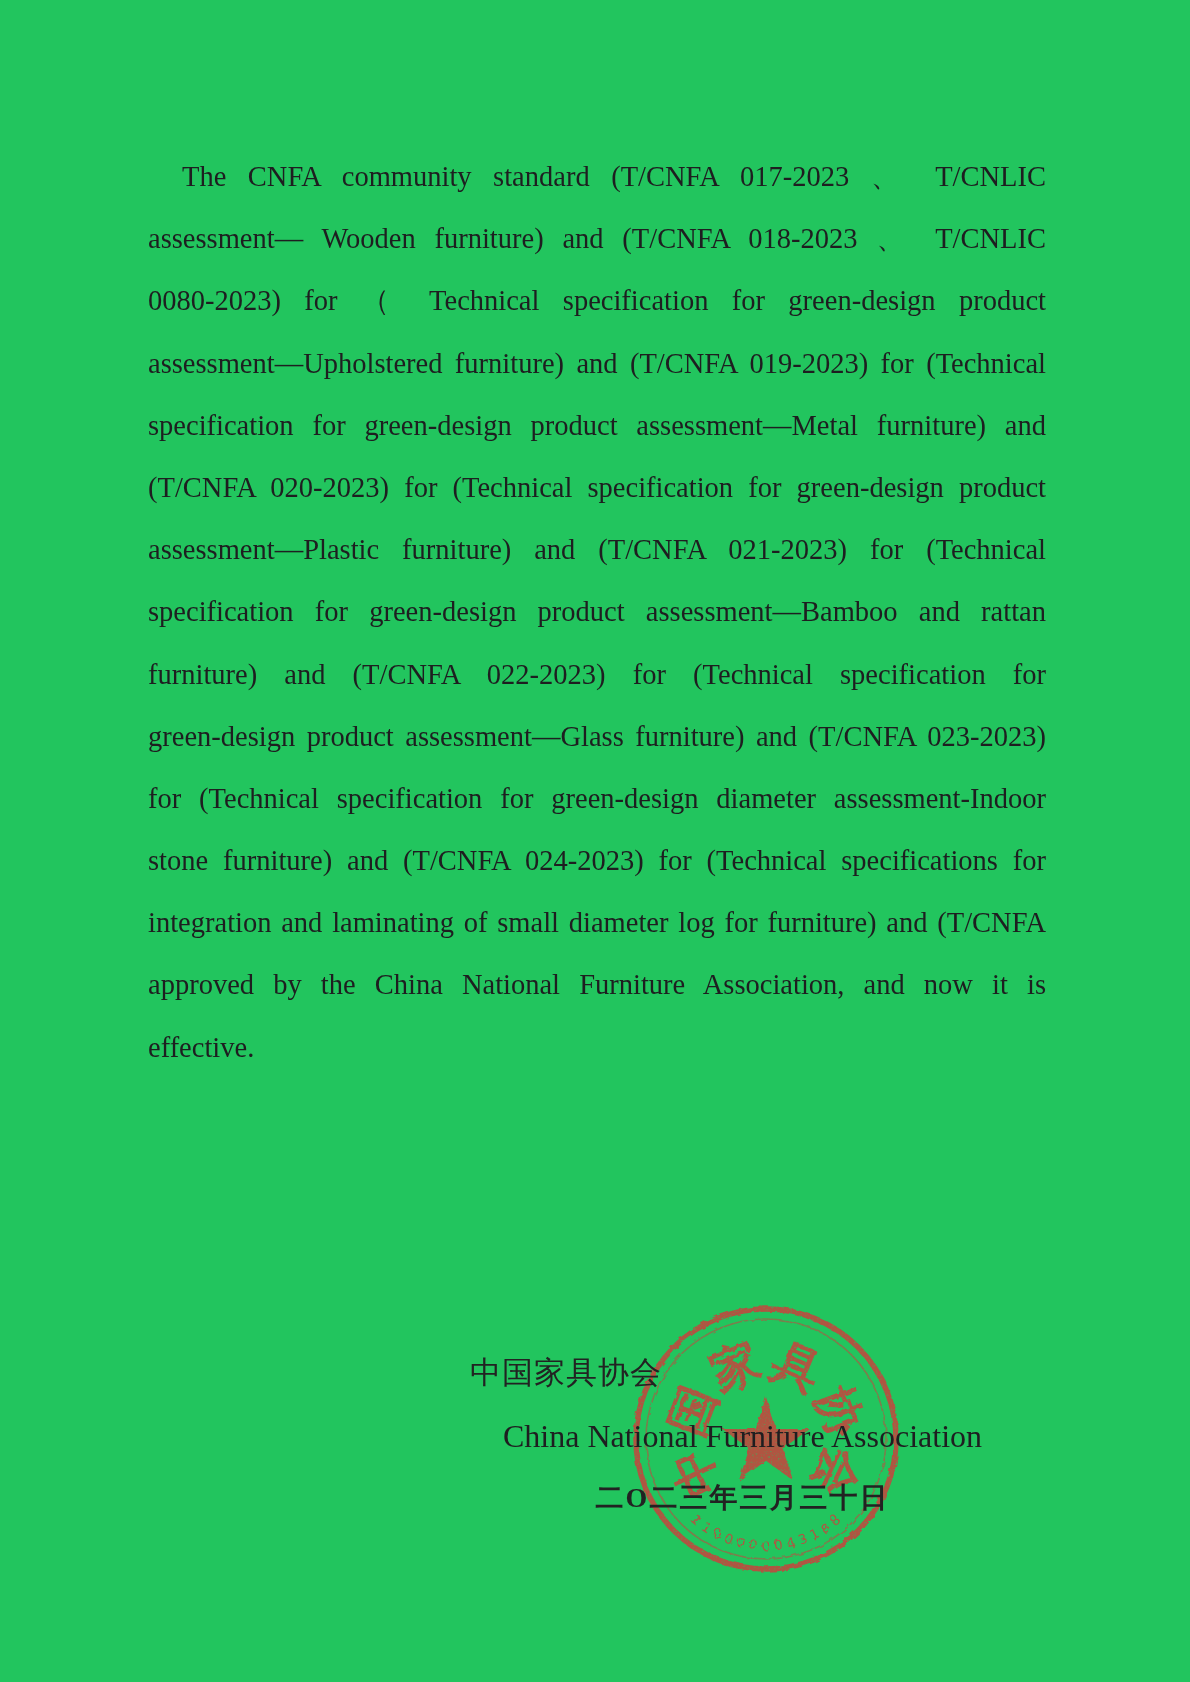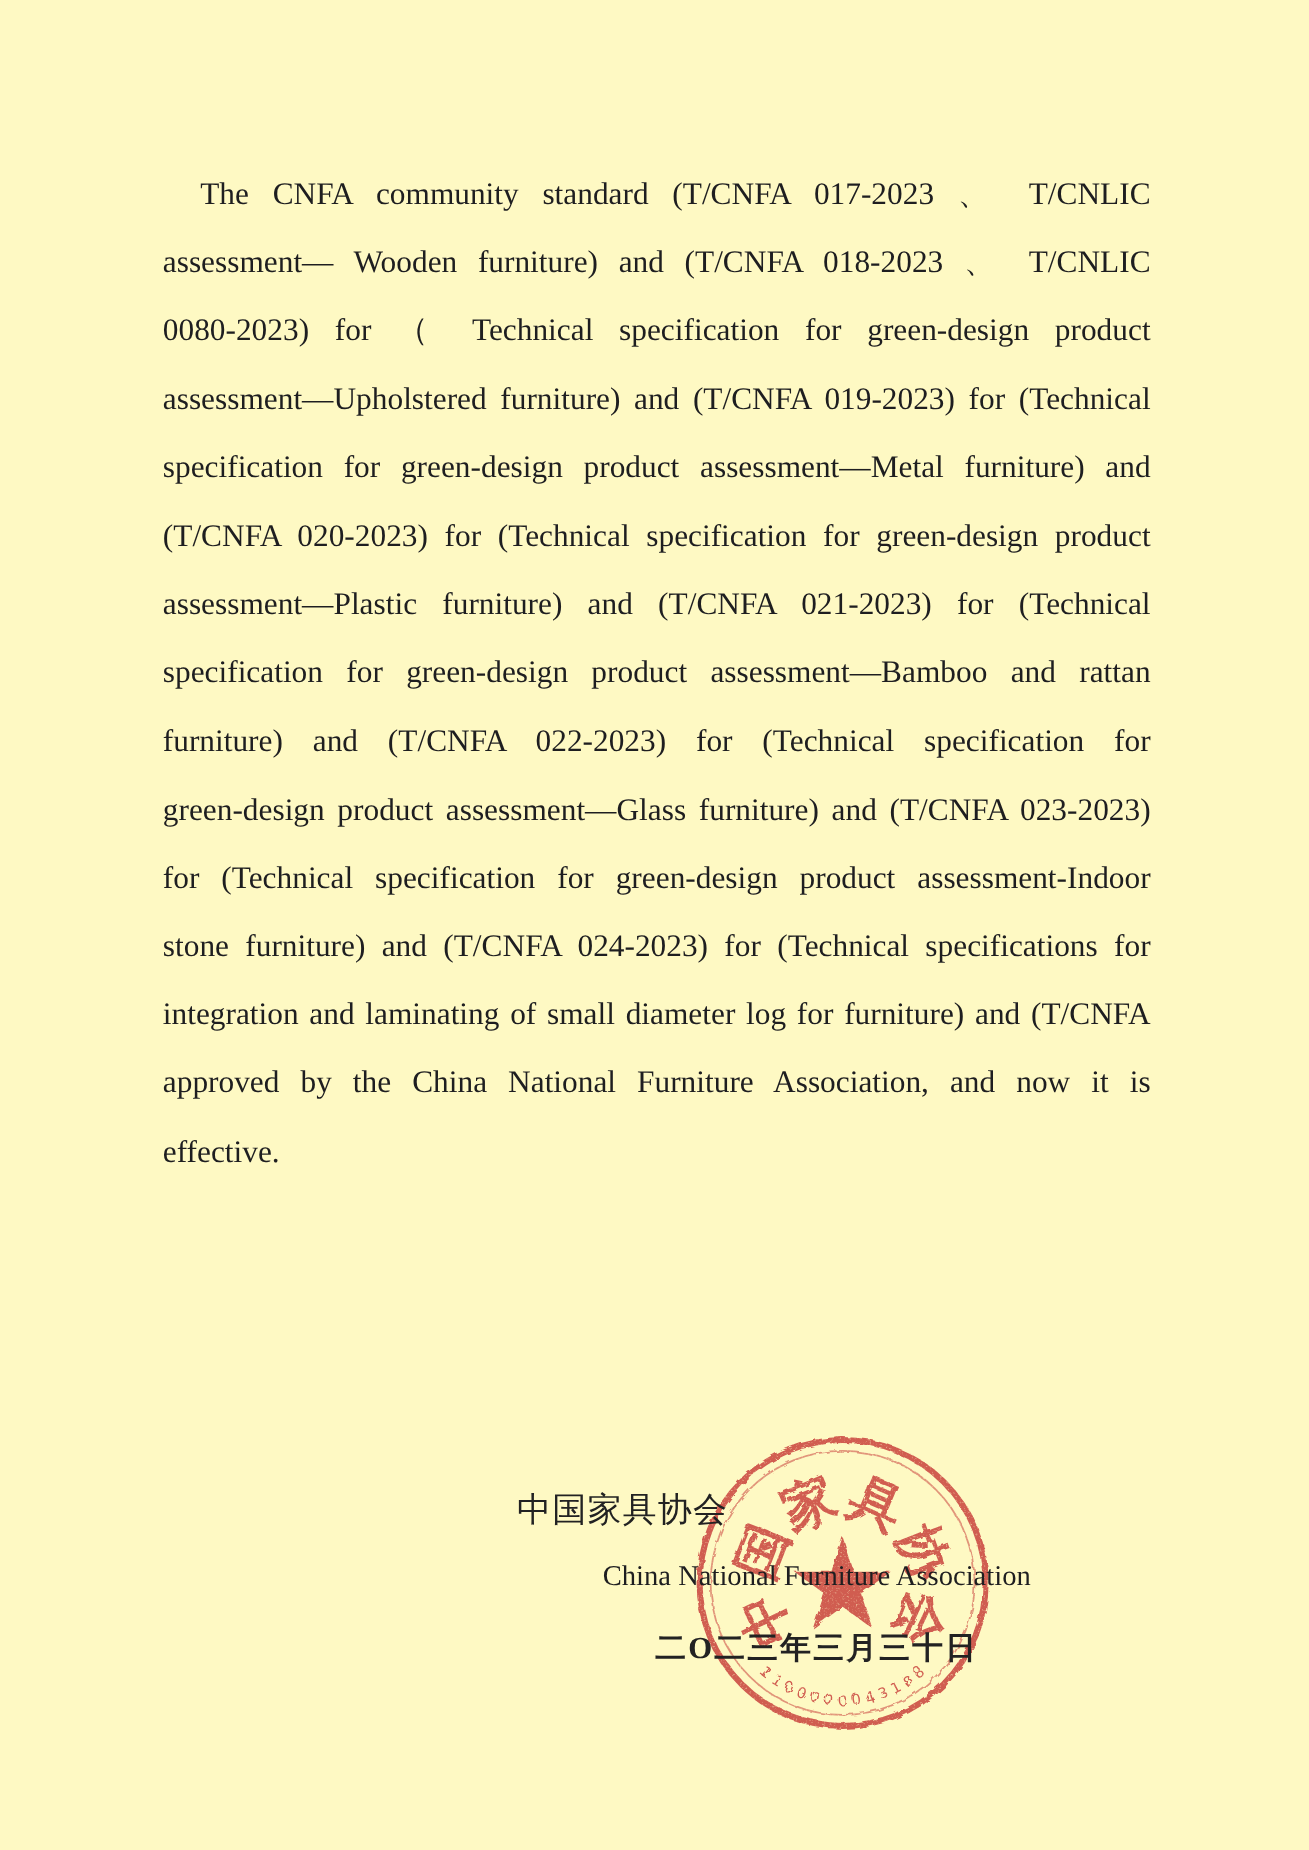--- a/index.html
+++ b/index.html
@@ -5,21 +5,21 @@
   html, body {
     margin: 0;
     padding: 0;
     background: #e8e8e8;
   }
   .page {
     position: relative;
     width: 1190px;
     height: 1682px;
     margin: 0 auto;
-    background: #fef9c3;
+    background: #22c55e;
     overflow: hidden;
     font-family: "Liberation Serif", serif;
     color: #1f1f1f;
   }
   
   .doc-body {
     position: absolute;
     left: 148px;
     top: 146px;
     width: 898px;
@@ -51,21 +51,21 @@
     letter-spacing: 1px;
     color: #222;
     z-index: 3;
   }
   .sig-en {
     position: absolute;
     top: 1418px;
     left: 450px;
     width: 585px;
     text-align: center;
-    font-size: 26px;
+    font-size: 32px;
     color: #1e1e20;
     z-index: 3;
   }
   .sig-date {
     position: absolute;
     top: 1479px;
     left: 470px;
     width: 545px;
     text-align: center;
     font-size: 28px;
@@ -93,21 +93,21 @@
     <div class="line first">The CNFA community standard (T/CNFA 017-2023 、 T/CNLIC</div>
     <div class="line">assessment— Wooden furniture) and (T/CNFA 018-2023 、 T/CNLIC</div>
     <div class="line">0080-2023) for （ Technical specification for green-design product</div>
     <div class="line">assessment—Upholstered furniture) and (T/CNFA 019-2023) for (Technical</div>
     <div class="line">specification for green-design product assessment—Metal furniture) and</div>
     <div class="line">(T/CNFA 020-2023) for (Technical specification for green-design product</div>
     <div class="line">assessment—Plastic furniture) and (T/CNFA 021-2023) for (Technical</div>
     <div class="line">specification for green-design product assessment—Bamboo and rattan</div>
     <div class="line">furniture) and (T/CNFA 022-2023) for (Technical specification for</div>
     <div class="line">green-design product assessment—Glass furniture) and (T/CNFA 023-2023)</div>
-    <div class="line">for (Technical specification for green-design product assessment-Indoor</div>
+    <div class="line">for (Technical specification for green-design diameter assessment-Indoor</div>
     <div class="line">stone furniture) and (T/CNFA 024-2023) for (Technical specifications for</div>
     <div class="line">integration and laminating of small diameter log for furniture) and (T/CNFA</div>
     <div class="line">approved by the China National Furniture Association, and now it is</div>
     <div class="line last">effective.</div>
   </div>
 
   <svg class="stamp" viewBox="0 0 292 292" aria-hidden="true">
     <defs>
       <filter id="stamp-texture" x="-10%" y="-10%" width="120%" height="120%">
         <feTurbulence type="fractalNoise" baseFrequency="0.12" numOctaves="2" seed="7" result="warp"></feTurbulence>

